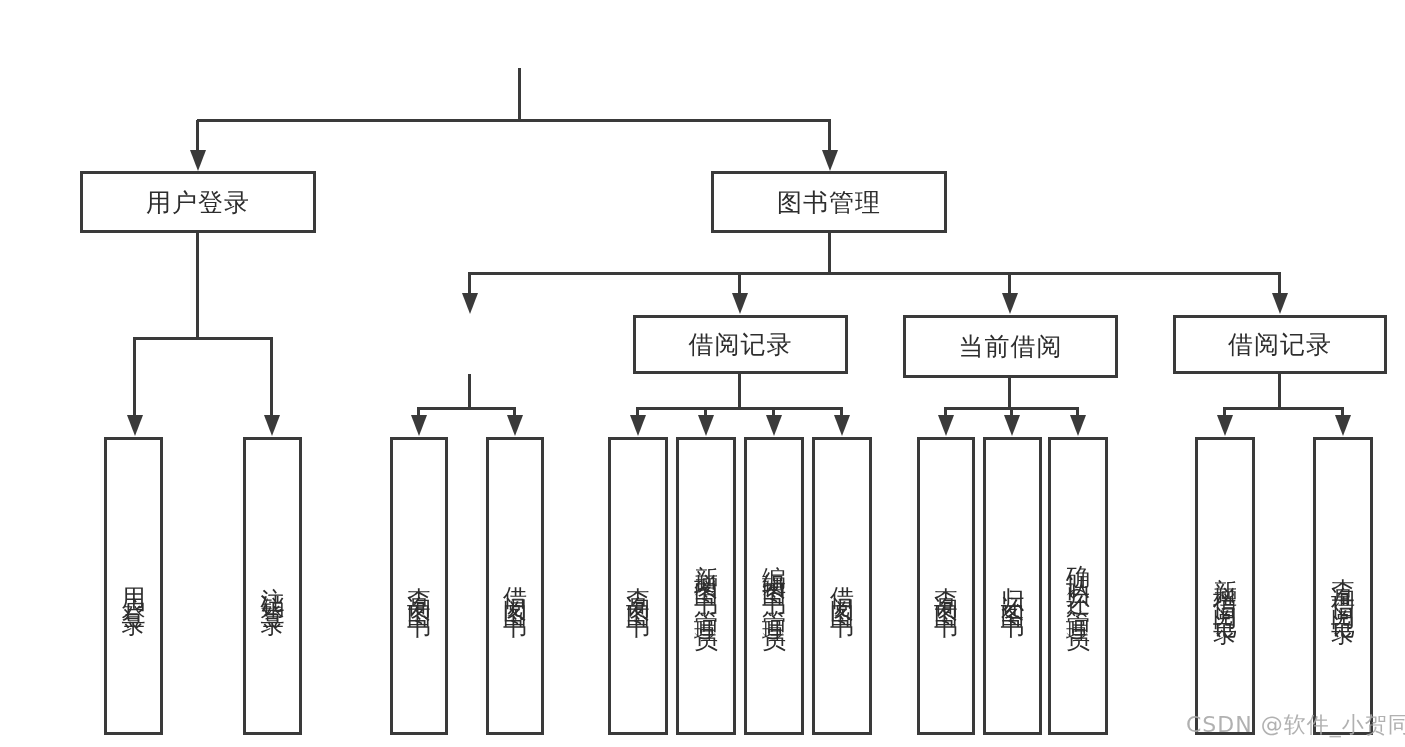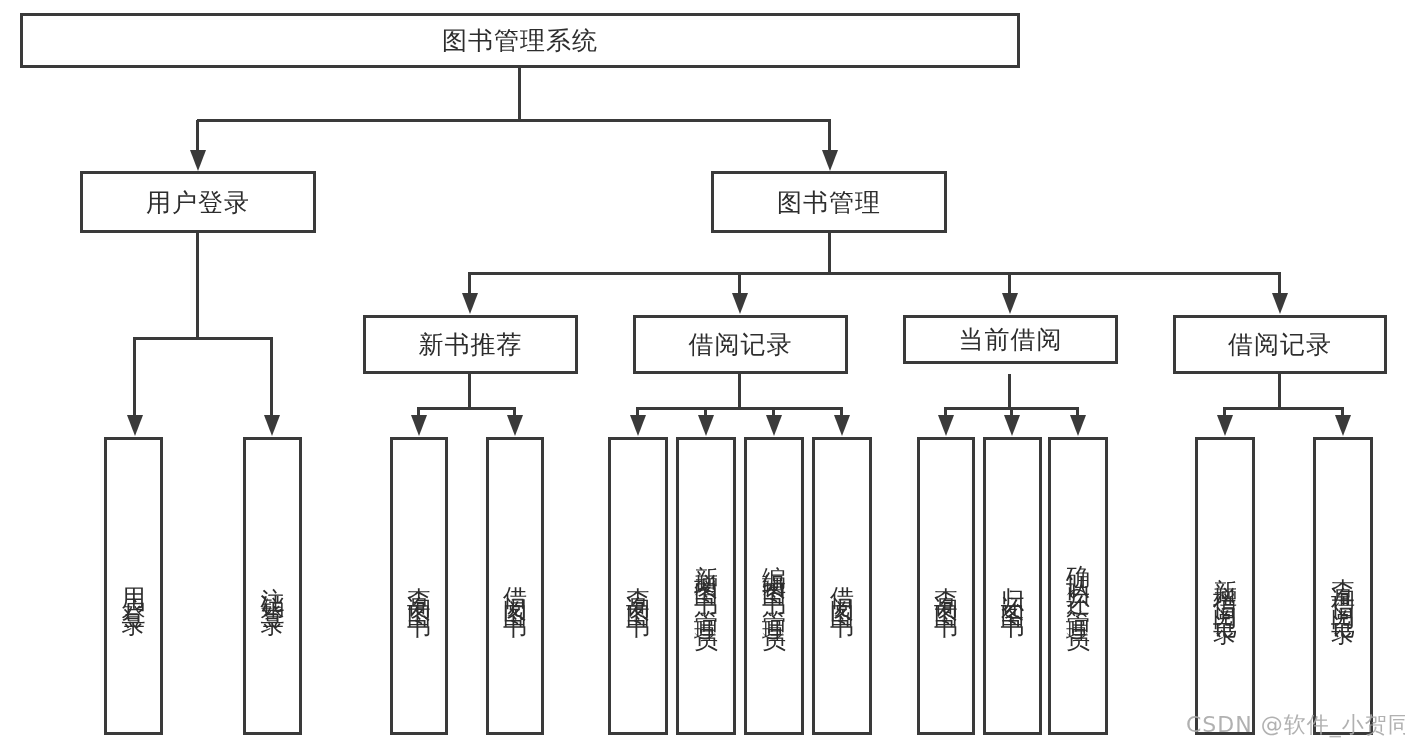--- a/index.html
+++ b/index.html
@@ -74,28 +74,26 @@
   <div class="ar" style="left:1004px;top:415px"></div>
   <div class="ar" style="left:1070px;top:415px"></div>
 
   <div class="vl" style="left:1278px;top:374px;height:34px"></div>
   <div class="hl" style="left:1223px;top:407px;width:121px"></div>
   <div class="vl" style="left:1223px;top:408px;height:8px"></div>
   <div class="vl" style="left:1341px;top:408px;height:8px"></div>
   <div class="ar" style="left:1217px;top:415px"></div>
   <div class="ar" style="left:1335px;top:415px"></div>
 
-  <div class="box" style="left:20px;top:13px;width:1000px;height:55px">图书管理系统</div>
 
   <div class="box" style="left:80px;top:171px;width:236px;height:62px">用户登录</div>
   <div class="box" style="left:711px;top:171px;width:236px;height:62px">图书管理</div>
 
-  <div class="box" style="left:363px;top:315px;width:215px;height:59px">新书推荐</div>
   <div class="box" style="left:633px;top:315px;width:215px;height:59px">借阅记录</div>
-  <div class="box" style="left:903px;top:315px;width:215px;height:49px">当前借阅</div>
+  <div class="box" style="left:903px;top:315px;width:215px;height:63px">当前借阅</div>
   <div class="box" style="left:1173px;top:315px;width:214px;height:59px">借阅记录</div>
 
   <div class="box leaf" style="left:104px;top:437px;width:59px;height:298px">用户登录</div>
   <div class="box leaf" style="left:243px;top:437px;width:59px;height:298px">注销登录</div>
 
   <div class="box leaf" style="left:390px;top:437px;width:58px;height:298px">查询图书</div>
   <div class="box leaf" style="left:486px;top:437px;width:58px;height:298px">借阅图书</div>
 
   <div class="box leaf" style="left:608px;top:437px;width:60px;height:298px">查询图书</div>
   <div class="box leaf" style="left:676px;top:437px;width:60px;height:298px">新增图书（管理员）</div>

